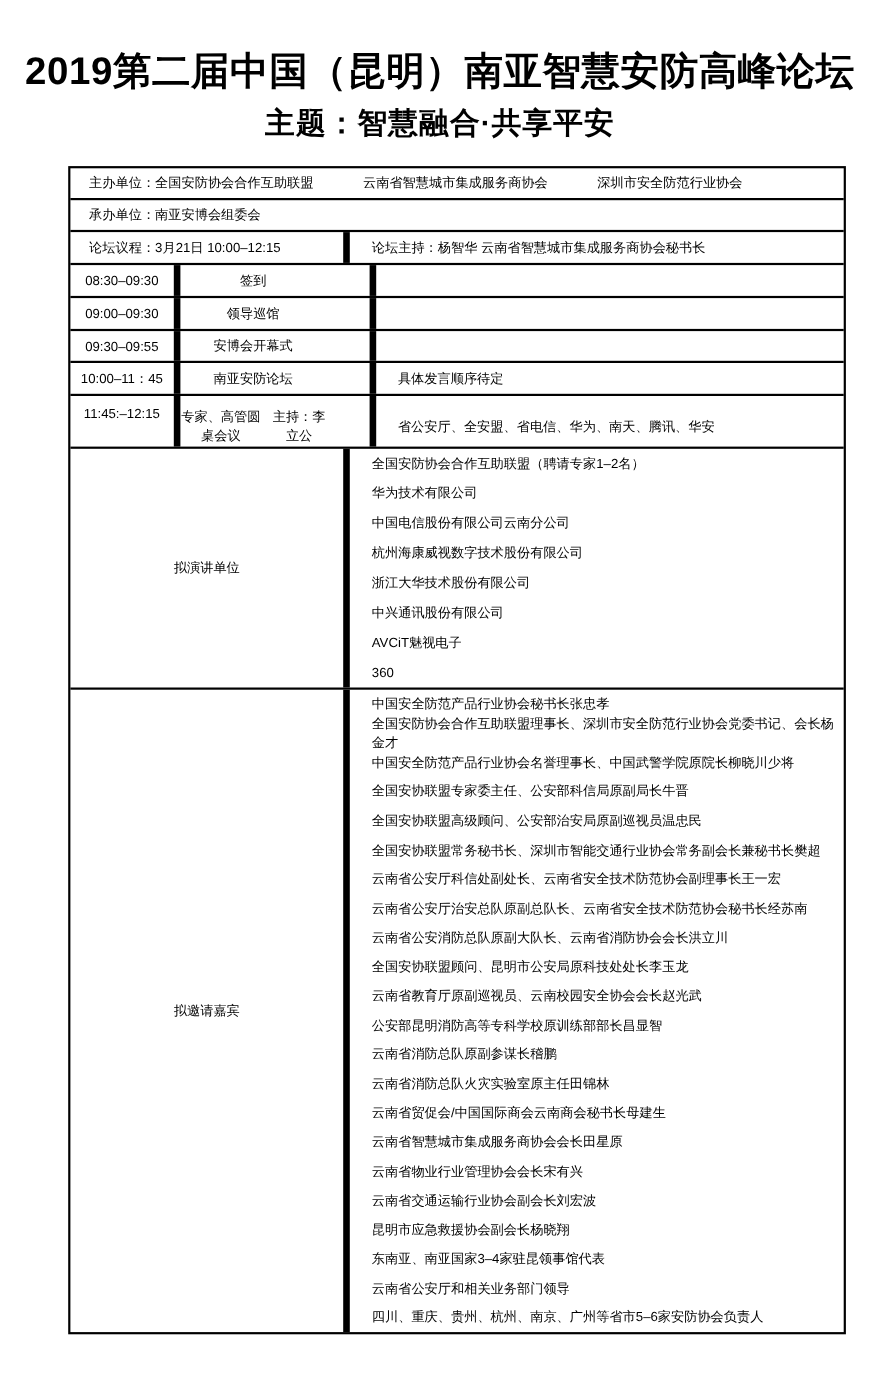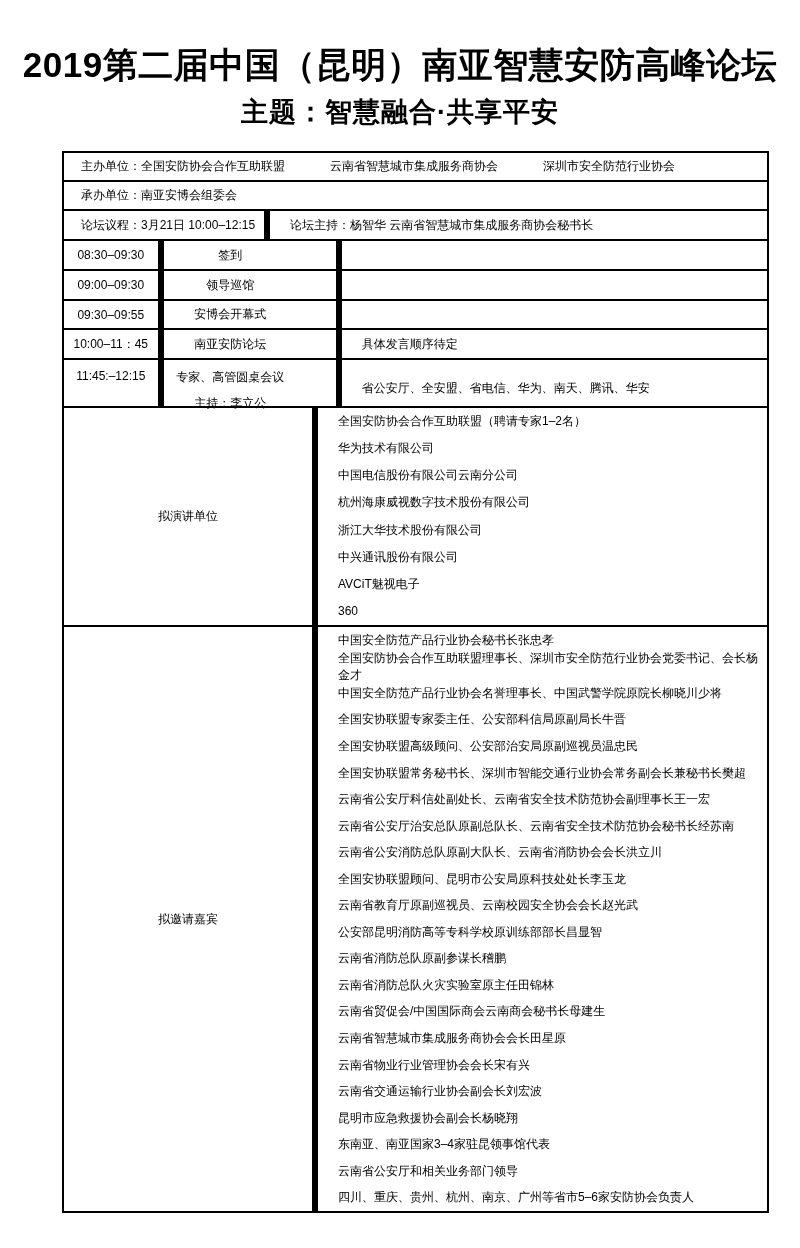--- a/index.html
+++ b/index.html
@@ -33,31 +33,31 @@
   .h-t1,.h-t2,.h-t4 { height:30px; }
   .h-t3 { height:29px; }
   .h-round { height:48px; }
   .h-speakers { height:219px; }
   .h-guests { height:586px; }
 
   .pad-l { padding-left:17px; }
   .col-time { width:99px; justify-content:center; text-align:left; }
   .col-act  { width:147px; justify-content:center; text-align:center; }
   .col-detail { width:455px; padding-left:20px;margin-left:39px; }
-  .col-left2 { width:200px; padding-left:17px; }
+  .col-left2 { width:248px; padding-left:17px; }
   .col-right2 { width:455px; padding-left:20px; }
   .col-label { width:248px; justify-content:center; text-align:center; }
   .col-list { width:455px; flex-direction:column; justify-content:center; align-items:stretch; padding:0; }
 
   .orgs span { margin-right:45px; }
   .orgs .lbl { margin-right:0; }
 
   
   .round .col-time { align-items:flex-start; padding-top:9px; }
-  .round .col-act { flex-direction:column; justify-content:space-between; padding-top:9px; gap:9px; }
+  .round .col-act { flex-direction:row; justify-content:space-between; padding-top:9px; gap:9px; }
   .round .col-detail { align-items:flex-end; padding-bottom:9px; }
 
   .list-item { height:27.4px; display:flex; align-items:center; padding-left:20px; }
   .guest-item { height:26.6px; }
 </style>
 </head>
 <body>
 
 <div class="page">
 

